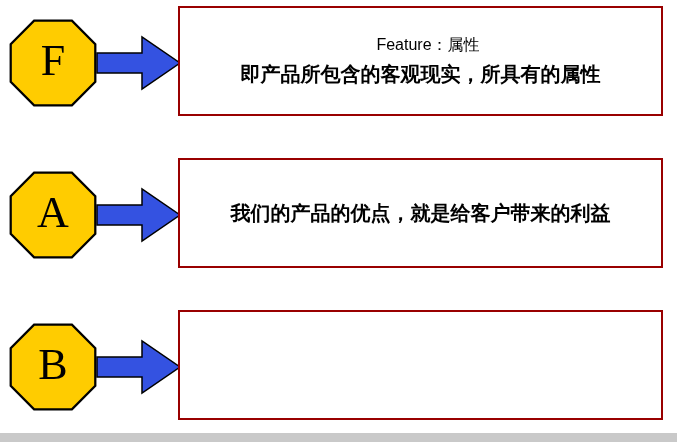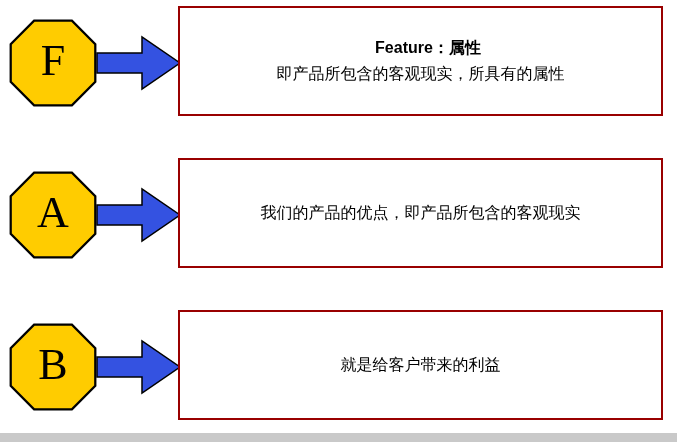--- a/index.html
+++ b/index.html
@@ -81,28 +81,28 @@
     box-sizing: border-box;
     display: flex;
     flex-direction: column;
     align-items: center;
     justify-content: center;
     text-align: center;
     padding: 4px 10px;
   }
   .textbox .title {
     font-size: 16px;
-    font-weight: bold;
+    font-weight: normal;
     color: #000000;
     line-height: 1.6;
     margin-left: 15px;
   }
   .textbox .desc {
-    font-size: 16px;
-    font-weight: normal;
+    font-size: 20px;
+    font-weight: bold;
     color: #000000;
     line-height: 1.6;
   }
 
   .bottom-edge {
     position: absolute;
     left: 0;
     bottom: 0;
     width: 677px;
     height: 9px;
@@ -138,36 +138,35 @@
         <polygon points="29,3 71,3 97,29 97,71 71,97 29,97 3,71 3,29" fill="#ffcc00" stroke="#000000" stroke-width="2.5"></polygon>
       </svg>
       <span class="letter">A</span>
     </div>
     <div class="arrow">
       <svg viewBox="0 0 86 56" preserveAspectRatio="none">
         <polygon points="1,18 46,18 46,2 84,28 46,54 46,38 1,38" fill="#3452e1" stroke="#000000" stroke-width="1.5"></polygon>
       </svg>
     </div>
     <div class="textbox">
-      <div class="desc">我们的产品的优点，即产品所包含的客观现实</div>
+      <div class="desc">我们的产品的优点，就是给客户带来的利益</div>
     </div>
   </div>
 
   <div class="row row-2">
     <div class="octagon">
       <svg viewBox="0 0 100 100">
         <polygon points="29,3 71,3 97,29 97,71 71,97 29,97 3,71 3,29" fill="#ffcc00" stroke="#000000" stroke-width="2.5"></polygon>
       </svg>
       <span class="letter">B</span>
     </div>
     <div class="arrow">
       <svg viewBox="0 0 86 56" preserveAspectRatio="none">
         <polygon points="1,18 46,18 46,2 84,28 46,54 46,38 1,38" fill="#3452e1" stroke="#000000" stroke-width="1.5"></polygon>
       </svg>
     </div>
     <div class="textbox">
-      <div class="desc">就是给客户带来的利益</div>
     </div>
   </div>
 
   <div class="bottom-edge"></div>
 
 </div>
 
 </body></html>

